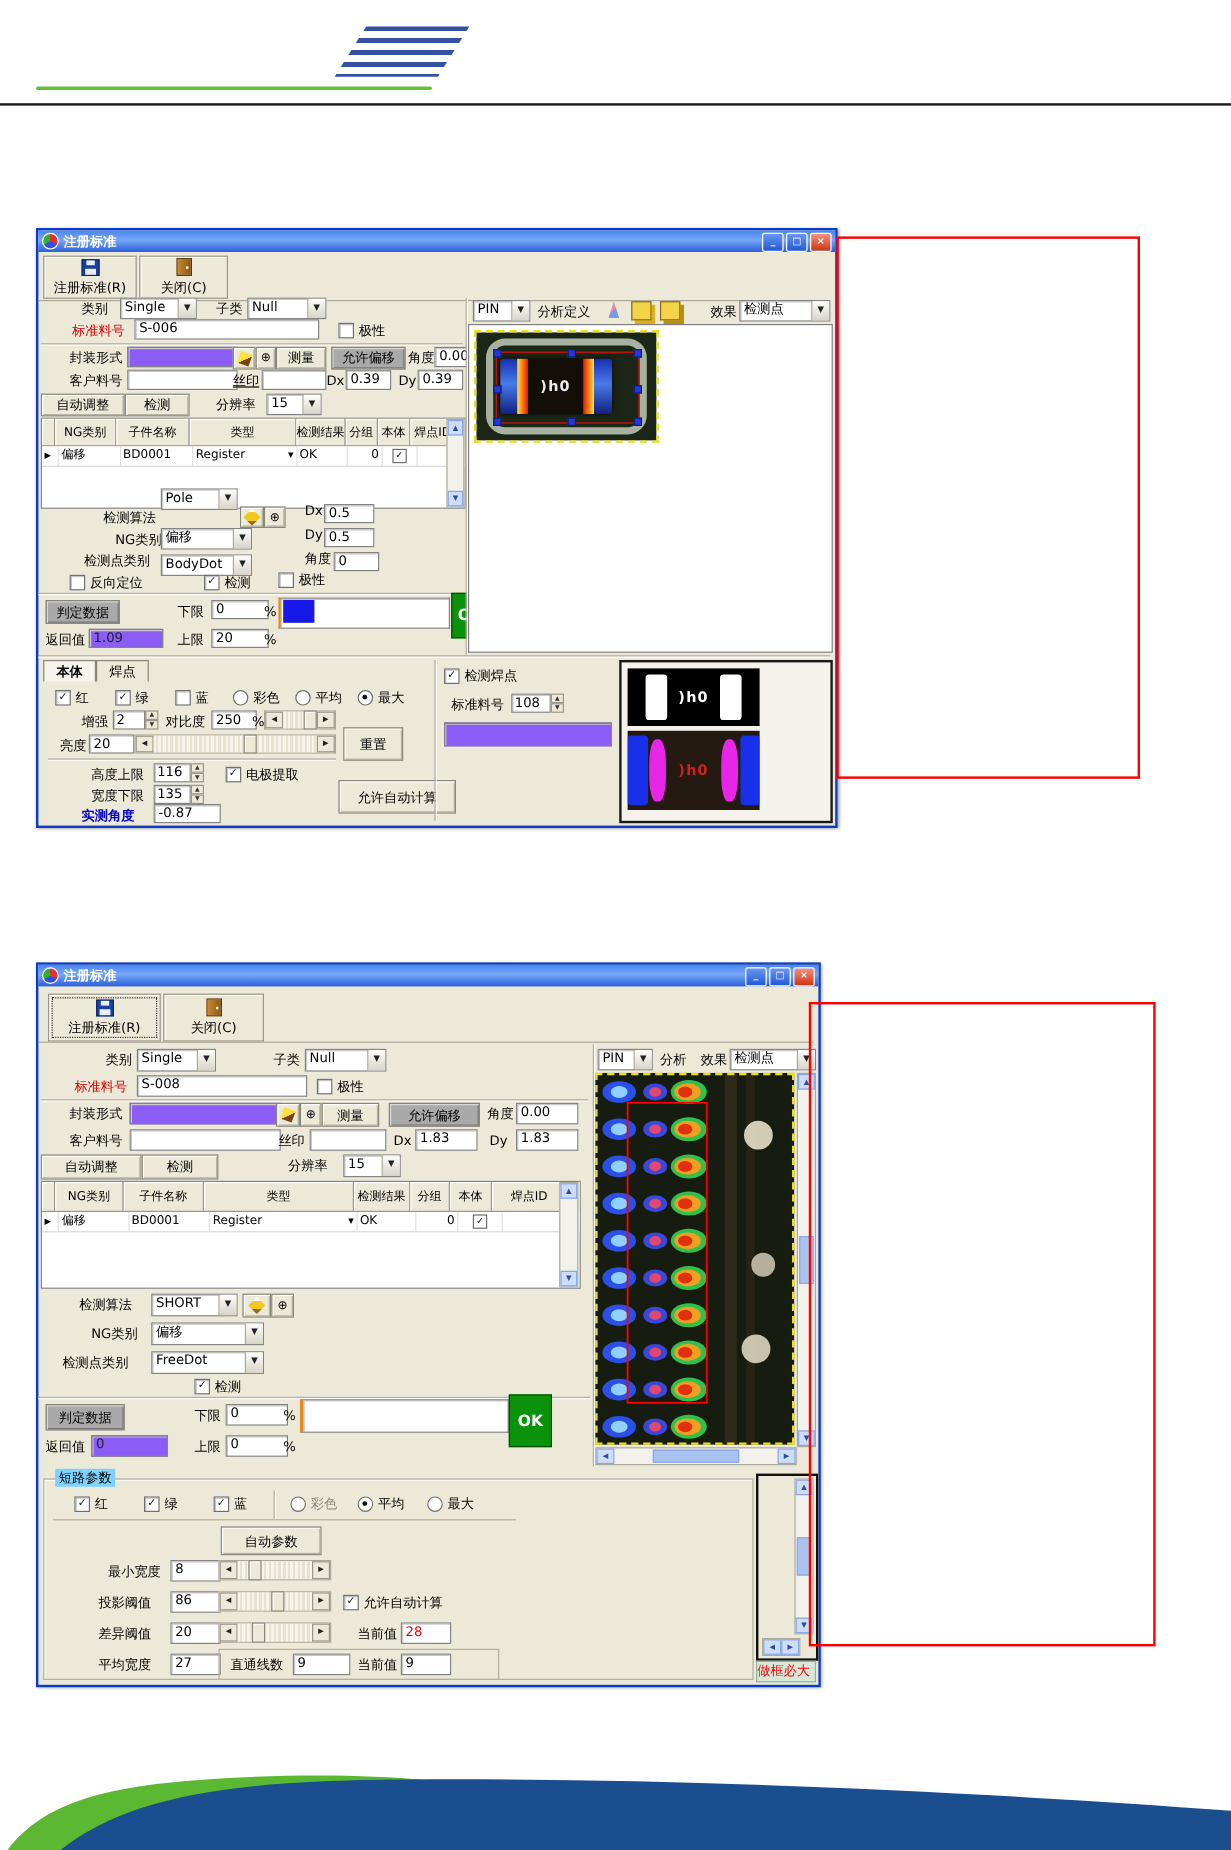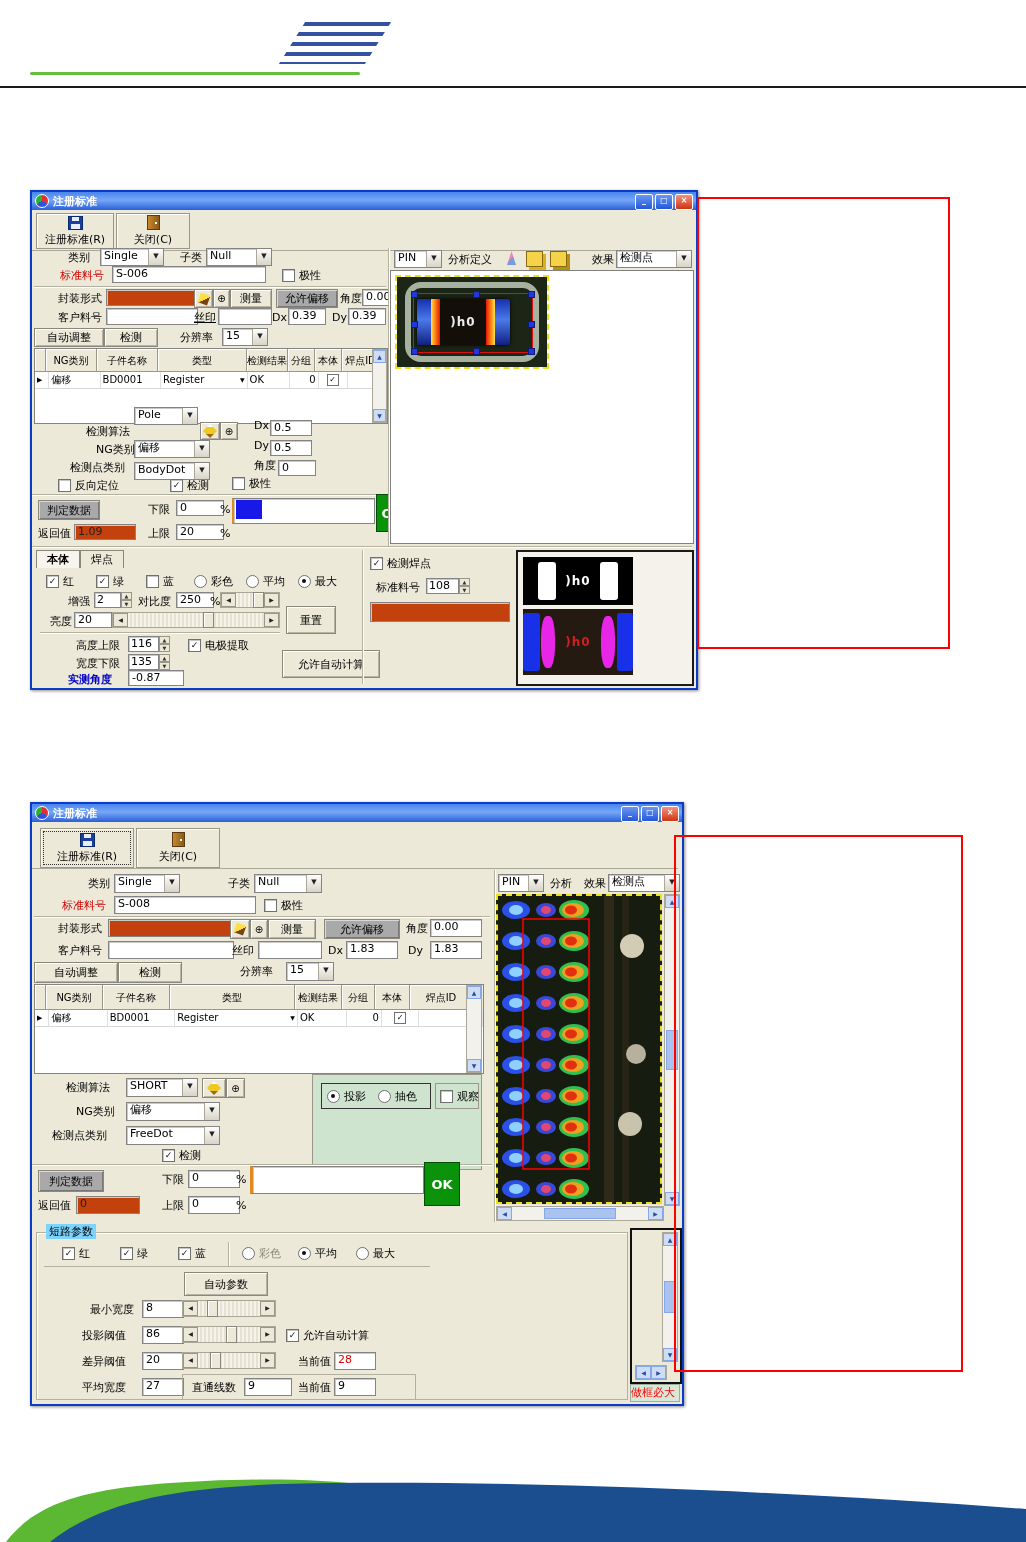--- a/index.html
+++ b/index.html
@@ -18,21 +18,21 @@
   .fi{width:13px;height:12px;background:#1a3f9e;border:1px solid #0a2a6a;position:relative}
   .fi::before{content:'';position:absolute;top:0;left:3px;width:7px;height:4px;background:#e8edf8}
   .fi::after{content:'';position:absolute;bottom:0;left:2px;width:9px;height:5px;background:#e8edf8}
   .door{width:11px;height:13px;background:linear-gradient(90deg,#c8882f,#8a5a18);border:1px solid #5a3a10;position:relative}
   .door::after{content:'';position:absolute;right:2px;top:6px;width:2px;height:2px;background:#ffe}
   
   .lbl{position:absolute;font-size:11px;line-height:15px;white-space:nowrap;color:#000}
   .red{color:#d00000}.blu{color:#0000c8;font-weight:bold}
   .ul{text-decoration:underline}
   .inp{position:absolute;background:#fff;border:1px solid #848484;box-shadow:inset 1px 1px 0 #c9c9c9;font-size:11px;line-height:14px;padding:0 3px;white-space:nowrap;overflow:hidden}
-  .inp.sun{background:#c2410c;color:#222}
+  .inp.sun{background:#8b5cf6;color:#222}
   .combo{position:absolute;background:#fff;border:1px solid #848484;box-shadow:inset 1px 1px 0 #c9c9c9;display:flex;font-size:11px}
   .combo .v{flex:1;line-height:14px;padding-left:3px;overflow:hidden;white-space:nowrap}
   .combo .a{width:14px;background:linear-gradient(#fdfdfb,#d8d4c8);border-left:1px solid #aca899;text-align:center;font-size:7px;line-height:14px;color:#222}
   .btn{position:absolute;background:#ece9d8;border:1px solid #8a887c;box-shadow:inset 1px 1px 0 #fff,inset -1px -1px 0 #b8b4a4;font-size:11px;display:flex;align-items:center;justify-content:center;white-space:nowrap;cursor:default}
   .btn.gr{background:#a9a9a9;box-shadow:inset 1px 1px 0 #d8d8d8,inset -1px -1px 0 #787878}
   .pencil{width:10px;height:10px;background:linear-gradient(135deg,#ffe040 55%,#7a4210 56%);transform:rotate(20deg)}
   .wand{width:10px;height:10px;background:linear-gradient(135deg,#fff 20%,#f0c820 21% 70%,#9a6a10 71%);transform:rotate(45deg)}
   .ck{position:absolute;display:flex;align-items:center;gap:4px;font-size:11px;white-space:nowrap}
   .ck .b{width:11px;height:11px;background:#fff;border:1px solid #707070;box-shadow:inset 1px 1px 0 #c4c4c4;font-size:9px;line-height:10px;text-align:center;color:#101010;font-weight:bold;flex:0 0 auto}
   .ck .r{width:11px;height:11px;border-radius:50%;background:#fff;border:1px solid #707070;position:relative;flex:0 0 auto}
@@ -506,38 +506,20 @@
       <span class="v">SHORT</span>
         <span class="a">▼</span>
     </div>
     <div class="btn" style="left:170px;top:274px;width:22px;height:18px">
         <span class="wand"></span>
       </div>
     <div class="btn" style="left:194px;top:274px;width:17px;height:18px">
         <span style="font-size:10px">⊕</span>
       </div>
 
-    <div class="greenp" style="left:280px;top:270px;width:168px;height:94px">
-      <div class="abs" style="left:8px;top:8px;width:108px;height:24px;border:1px solid #333;background:#cfe4cf">
-        <div class="ck" style="left:5px;top:5px">
-            <span class="r on"></span>
-            <span>投影</span>
-          </div>
-        <div class="ck" style="left:56px;top:5px">
-            <span class="r"></span>
-            <span>抽色</span>
-          </div>
-      </div>
-      <div class="abs" style="left:122px;top:8px;width:42px;height:24px;border:1px solid #9a9789;background:#cfe4cf">
-        <div class="ck" style="left:4px;top:5px">
-            <span class="b"></span>
-            <span>观察</span>
-          </div>
-      </div>
-    </div>
 
     <span class="lbl" style="left:44px;top:300px">NG类别</span>
     <div class="combo" style="left:94px;top:298px;width:92px;height:17px">
       <span class="v">偏移</span>
         <span class="a">▼</span>
     </div>
     <span class="lbl" style="left:20px;top:324px">检测点类别</span>
     <div class="combo" style="left:94px;top:322px;width:92px;height:17px">
       <span class="v">FreeDot</span>
         <span class="a">▼</span>

